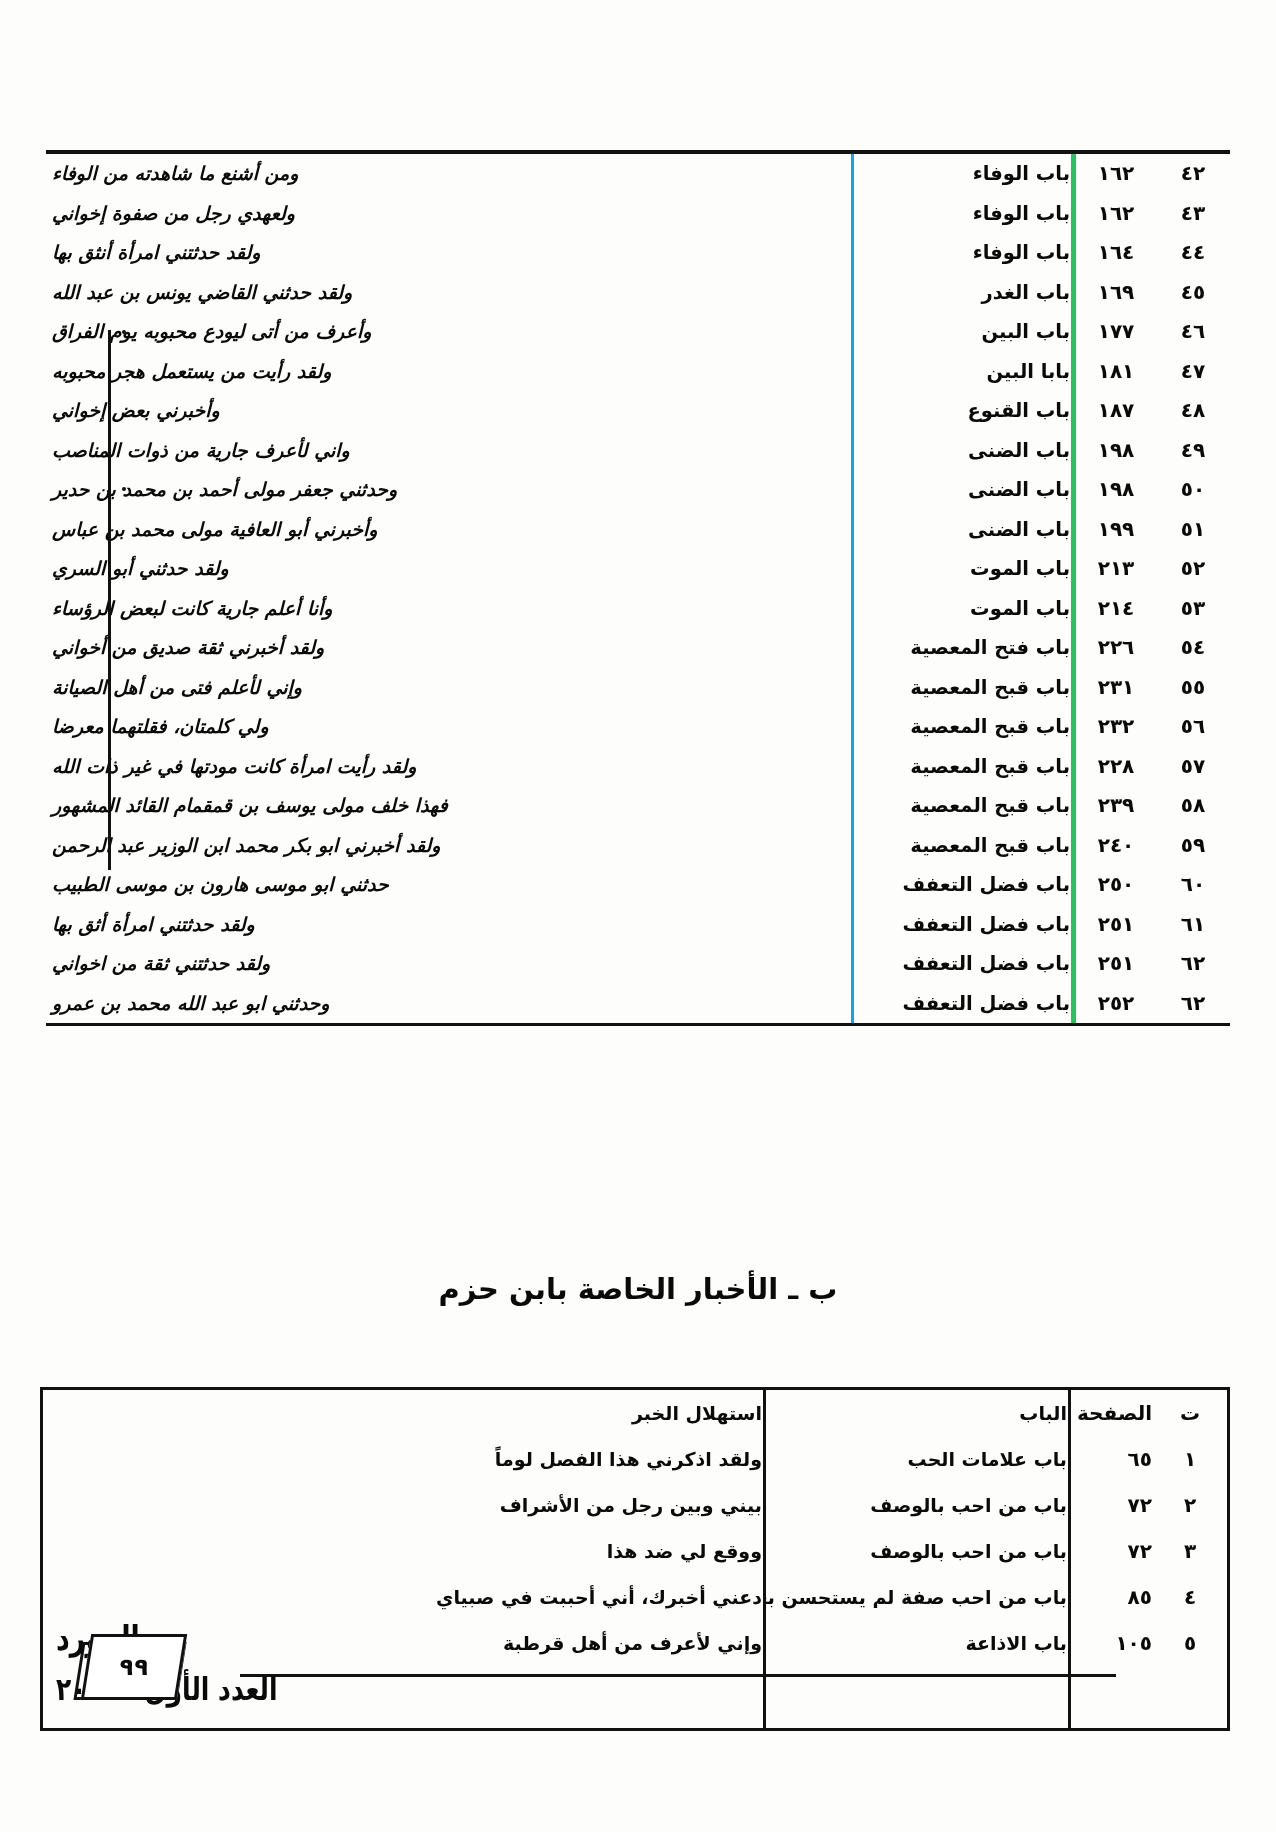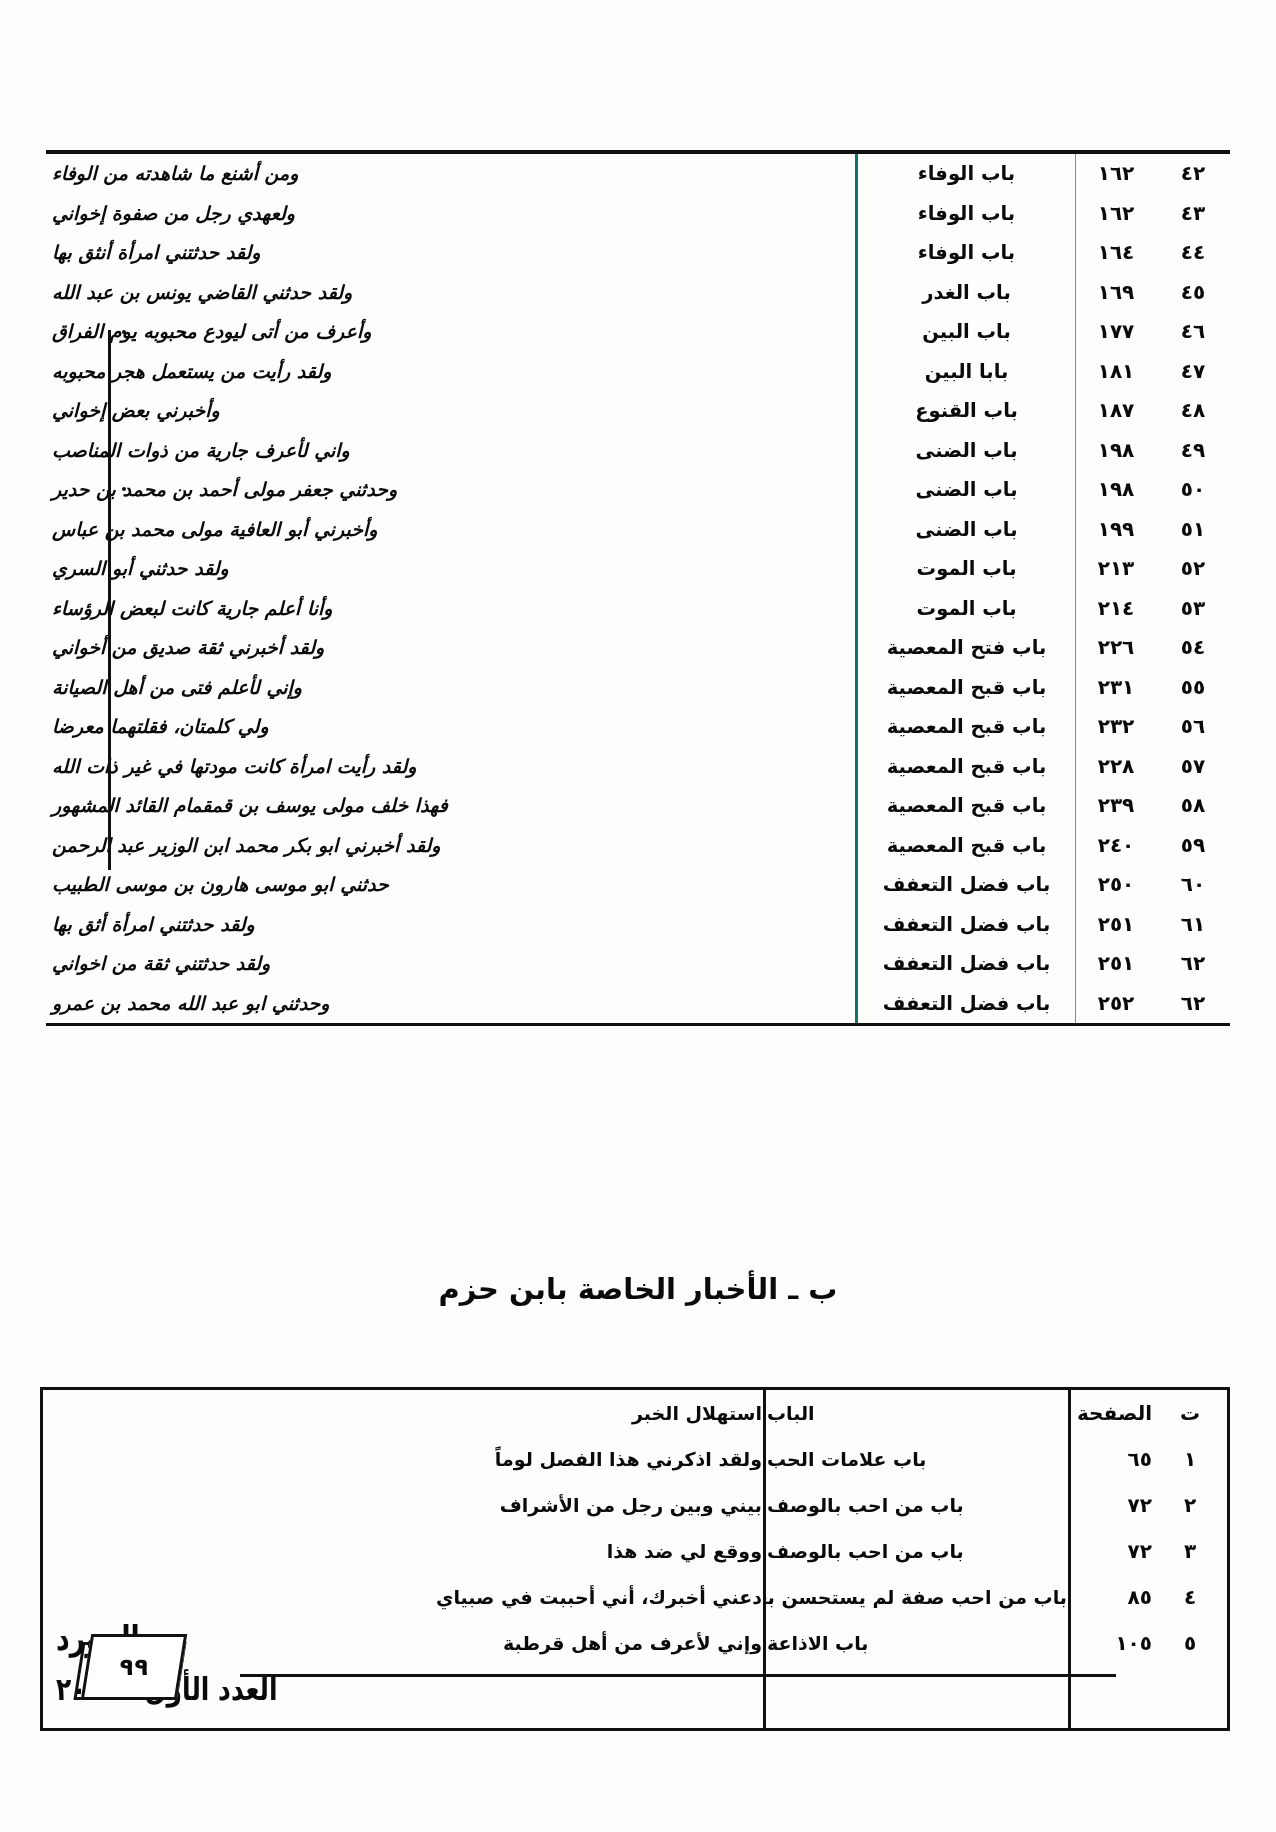--- a/index.html
+++ b/index.html
@@ -46,27 +46,27 @@
   }
   .t1 .c-idx{
     width:72px;
     text-align:center;
     font-size:20px;
   }
   .t1 .c-page{
     width:78px;
     text-align:center;
     font-size:20px;
-    border-left:1px solid #22c55e;
+    border-left:5px solid #22c55e;
   }
   .t1 .c-bab{
     width:215px;
-    text-align:center;
+    text-align:right;
     font-size:19.5px;
-    border-left:3px solid #0f766e;
+    border-left:3px solid #0ea5e9;
   }
   .t1 .c-khabar{
     text-align:left;
     padding-left:6px;
     font-size:19px;
     letter-spacing:-0.2px;
     font-style:italic;
   }
 
   
@@ -141,21 +141,21 @@
     font-size:20px;
   }
   .t2 .c-page{
     width:80px;
     text-align:right;
     font-size:20px;
     border-left:3px solid #111;
   }
   .t2 .c-bab{
     width:300px;
-    text-align:left;
+    text-align:right;
     font-size:19px;
     border-left:3px solid #111;
   }
   .t2 .c-khabar{
     text-align:right;
     padding-left:19px;
     font-size:19px;
   }
   .t2 thead th{
     font-size:20px;

